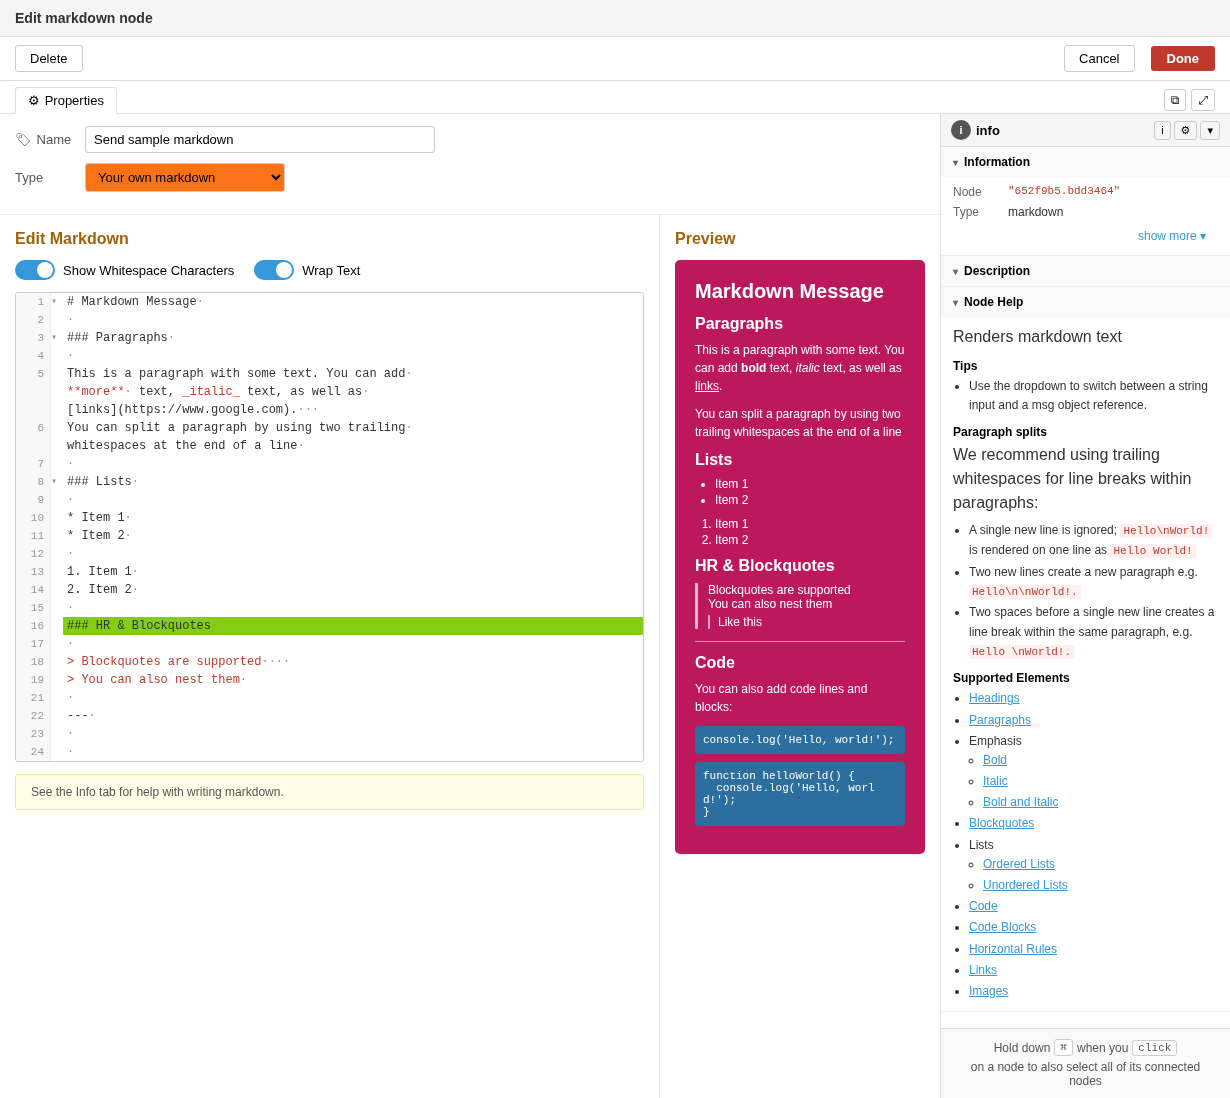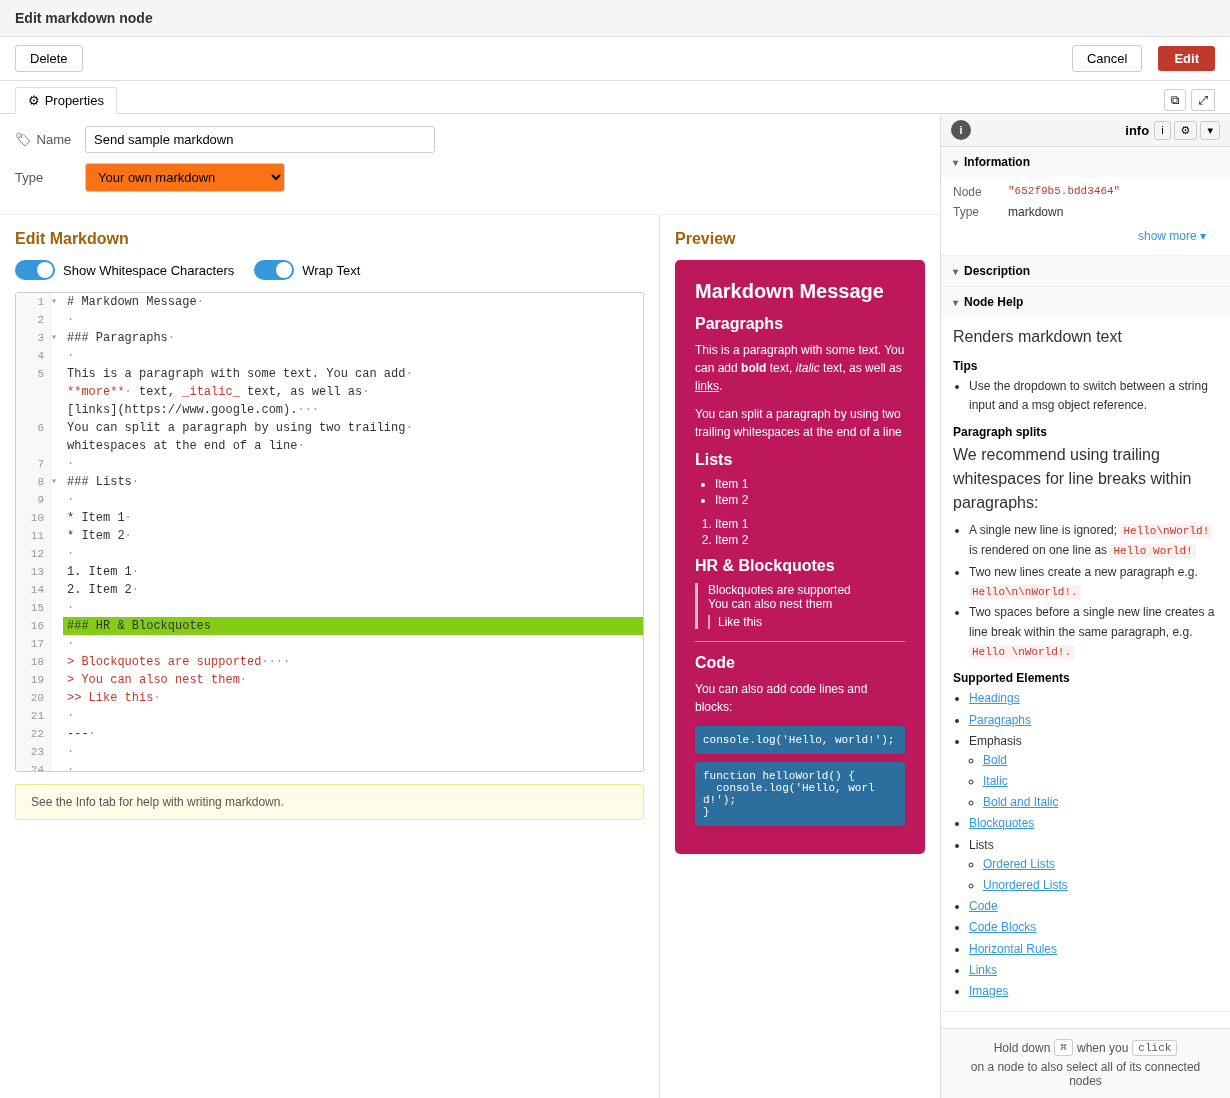--- a/index.html
+++ b/index.html
@@ -64,21 +64,21 @@
     .preview-box ol { margin-left: 20px; margin-bottom: 10px; font-size: 12px; }
     .preview-box li { margin-bottom: 2px; }
     .preview-box hr { border: none; border-top: 1px solid rgba(255,255,255,0.5); margin: 12px 0; }
     .blockquote { border-left: 3px solid rgba(255,255,255,0.7); padding-left: 10px; margin-bottom: 8px; font-size: 12px; }
     .code-block { background: #2c6e9e; border-radius: 3px; padding: 8px; font-family: 'Courier New', monospace; font-size: 11px; margin-bottom: 8px; }
 
     
     .info-sidebar { width: 290px; border-left: 1px solid #ddd; display: flex; flex-direction: column; overflow: hidden; font-size: 12px; }
     .info-header { display: flex; align-items: center; background: #f5f5f5; border-bottom: 1px solid #ddd; padding: 6px 10px; gap: 5px; }
     .info-header-icon { width: 20px; height: 20px; background: #555; color: #fff; border-radius: 50%; display: flex; align-items: center; justify-content: center; font-size: 11px; font-weight: 700; flex-shrink: 0; }
-    .info-header-title { font-size: 13px; font-weight: 600; flex: 1; text-align: right; }
+    .info-header-title { font-size: 13px; font-weight: 600; flex: 1; }
     .info-header-btns { display: flex; gap: 3px; }
     .info-btn { background: none; border: 1px solid #ccc; padding: 2px 6px; border-radius: 3px; cursor: pointer; font-size: 11px; }
 
     .info-body { flex: 1; overflow-y: auto; padding: 0; }
     .info-section { border-bottom: 1px solid #eee; }
     .info-section-header { display: flex; align-items: center; gap: 6px; padding: 8px 12px; background: #f9f9f9; font-weight: 600; font-size: 12px; cursor: pointer; }
     .info-section-header .chevron { font-size: 10px; color: #666; }
     .info-section-body { padding: 8px 12px; }
     .info-row { display: flex; margin-bottom: 6px; gap: 10px; }
     .info-key { color: #666; width: 45px; flex-shrink: 0; }
@@ -104,21 +104,21 @@
 </head>
 <body>
 
 <div class="header">
   <span>Edit markdown node</span>
 </div>
 
 <div class="toolbar">
   <button class="btn-delete">Delete</button>
   <button class="btn-cancel">Cancel</button>
-  <button class="btn-done">Edit</button>
+  <button class="btn-done">Done</button>
 </div>
 
 <div class="tab-bar">
   <div class="tab-item active">
     <span>⚙</span>
     <span>Properties</span>
   </div>
   <div class="tab-icons">
     <button class="tab-icon-btn">⧉</button>
     <button class="tab-icon-btn">⤢</button>
@@ -271,25 +271,20 @@
           </div>
           <div class="code-line">
             <span class="line-num">18</span>
             <span class="line-arrow"></span>
             <span class="line-content"><span class="text-red">&gt; Blockquotes are supported<span class="text-gray">····</span></span></span>
           </div>
           <div class="code-line">
             <span class="line-num">19</span>
             <span class="line-arrow"></span>
             <span class="line-content"><span class="text-red">&gt; You can also nest them<span class="text-gray">·</span></span></span>
-          </div>
-          <div class="code-line">
-            <span class="line-num">20</span>
-            <span class="line-arrow"></span>
-            <span class="line-content"><span class="text-red">&gt;&gt; Like this<span class="text-gray">·</span></span></span>
           </div>
           <div class="code-line">
             <span class="line-num">21</span>
             <span class="line-arrow"></span>
             <span class="line-content"><span class="text-gray">·</span></span>
           </div>
           <div class="code-line">
             <span class="line-num">22</span>
             <span class="line-arrow"></span>
             <span class="line-content">---<span class="text-gray">·</span></span>

